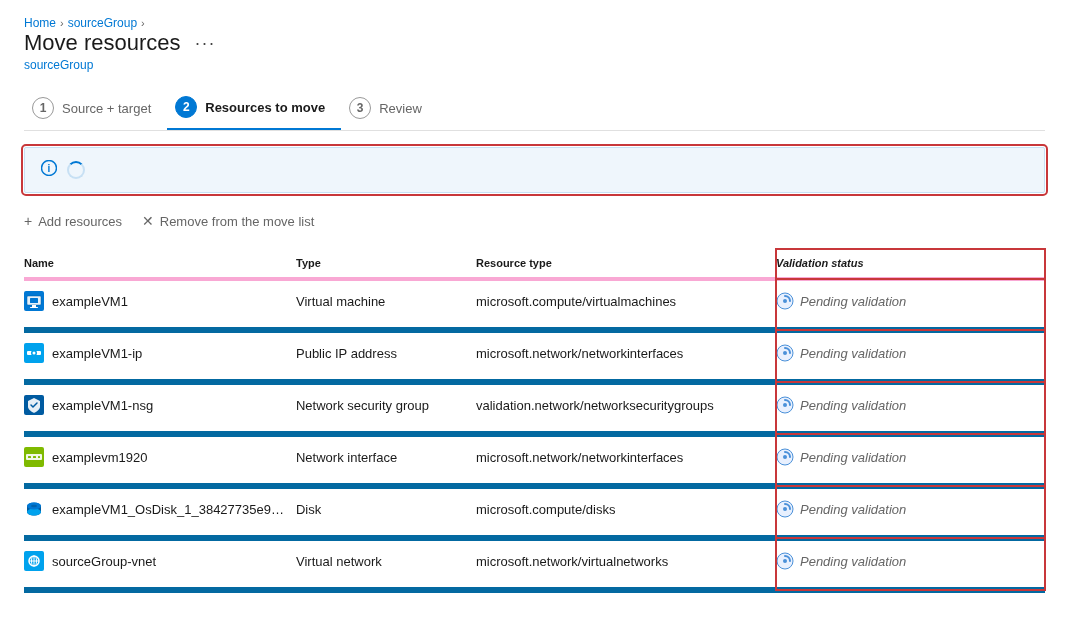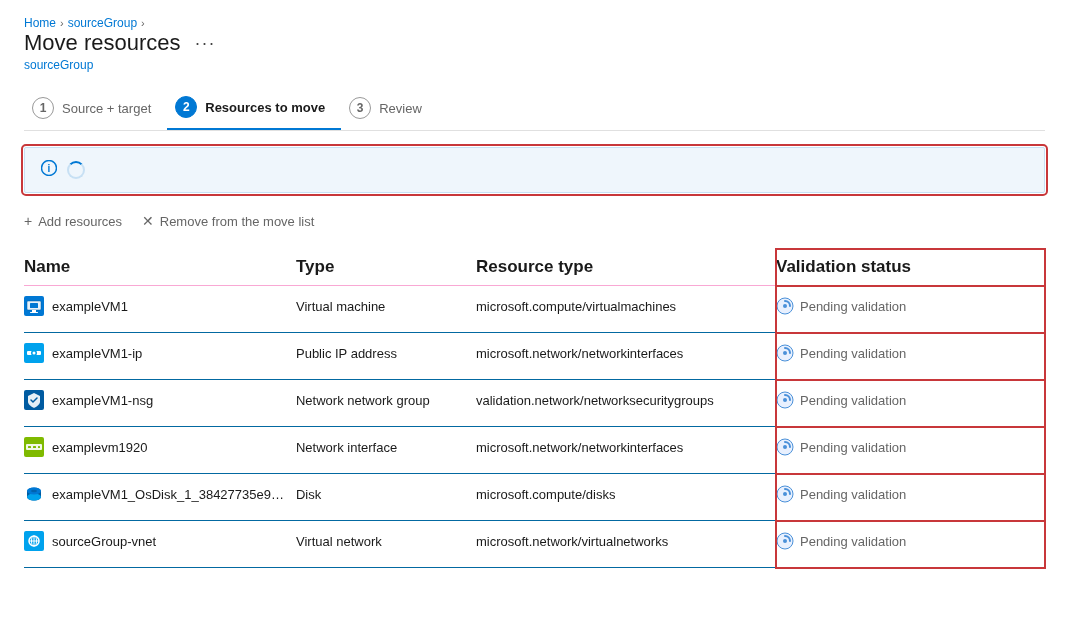--- a/index.html
+++ b/index.html
@@ -165,30 +165,30 @@
     }
 
     
     .resource-table {
       width: 100%;
       border-collapse: collapse;
     }
     .resource-table th {
       text-align: left;
       font-weight: 600;
-      font-size: 17px;
+      font-size: 11px;
       color: #1a1a1a;
       padding: 8px 12px 8px 0;
-      border-bottom: 1px solid #f9a8d4;
+      border-bottom: 4px solid #f9a8d4;
     }
     .resource-table td {
       padding: 10px 12px 16px 0;
       font-size: 13px;
       color: #1a1a1a;
-      border-bottom: 1px solid #0369a1;
+      border-bottom: 6px solid #0369a1;
       vertical-align: middle;
     }
 
     .name-cell {
       display: flex;
       align-items: center;
       gap: 8px;
     }
     .resource-icon {
       width: 20px;
@@ -213,21 +213,21 @@
     }
     .pending-icon {
       width: 18px;
       height: 18px;
       flex-shrink: 0;
     }
 
     .col-name { width: 260px; }
     .col-type { width: 180px; margin-top: 24px; }
     .col-resource-type { width: 300px; }
-    .col-validation { min-width: 200px; }
+    .col-validation { min-width: 200px; font-style: italic; }
   </style>
 </head>
 <body>
 
 <div class="breadcrumb">
   <a href="#">Home</a>
   <span class="breadcrumb-sep">›</span>
   <a href="#">sourceGroup</a>
   <span class="breadcrumb-sep">›</span>
 </div>
@@ -346,21 +346,21 @@
           <div class="resource-icon">
             <svg width="20" height="20" viewBox="0 0 20 20">
                 <rect width="20" height="20" rx="2" fill="#005ba1"></rect>
                 <path d="M10 3 L16 6 L16 12 C16 15 10 18 10 18 C10 18 4 15 4 12 L4 6 Z" fill="white" opacity="0.9"></path>
                 <path d="M7 10 L9 12 L13 8" stroke="#005ba1" stroke-width="1.5" fill="none" stroke-linecap="round"></path>
               </svg>
           </div>
           <span>exampleVM1-nsg</span>
         </div>
       </td>
-      <td class="col-type">Network network group</td>
+      <td class="col-type">Network security group</td>
       <td class="col-resource-type">validation.network/networksecuritygroups</td>
       <td class="col-validation validation-col">
         <div class="validation-status">
           <svg class="pending-icon" width="18" height="18" viewBox="0 0 18 18">
       <circle cx="9" cy="9" r="8" fill="#e8f0fe" stroke="#4a90d9" stroke-width="1"></circle>
       <path d="M9 4 A5 5 0 0 1 14 9" stroke="#4a90d9" stroke-width="2" fill="none" stroke-linecap="round"></path>
       <circle cx="9" cy="9" r="2" fill="#4a90d9"></circle>
     </svg>
           <span>Pending validation</span>
         </div>

